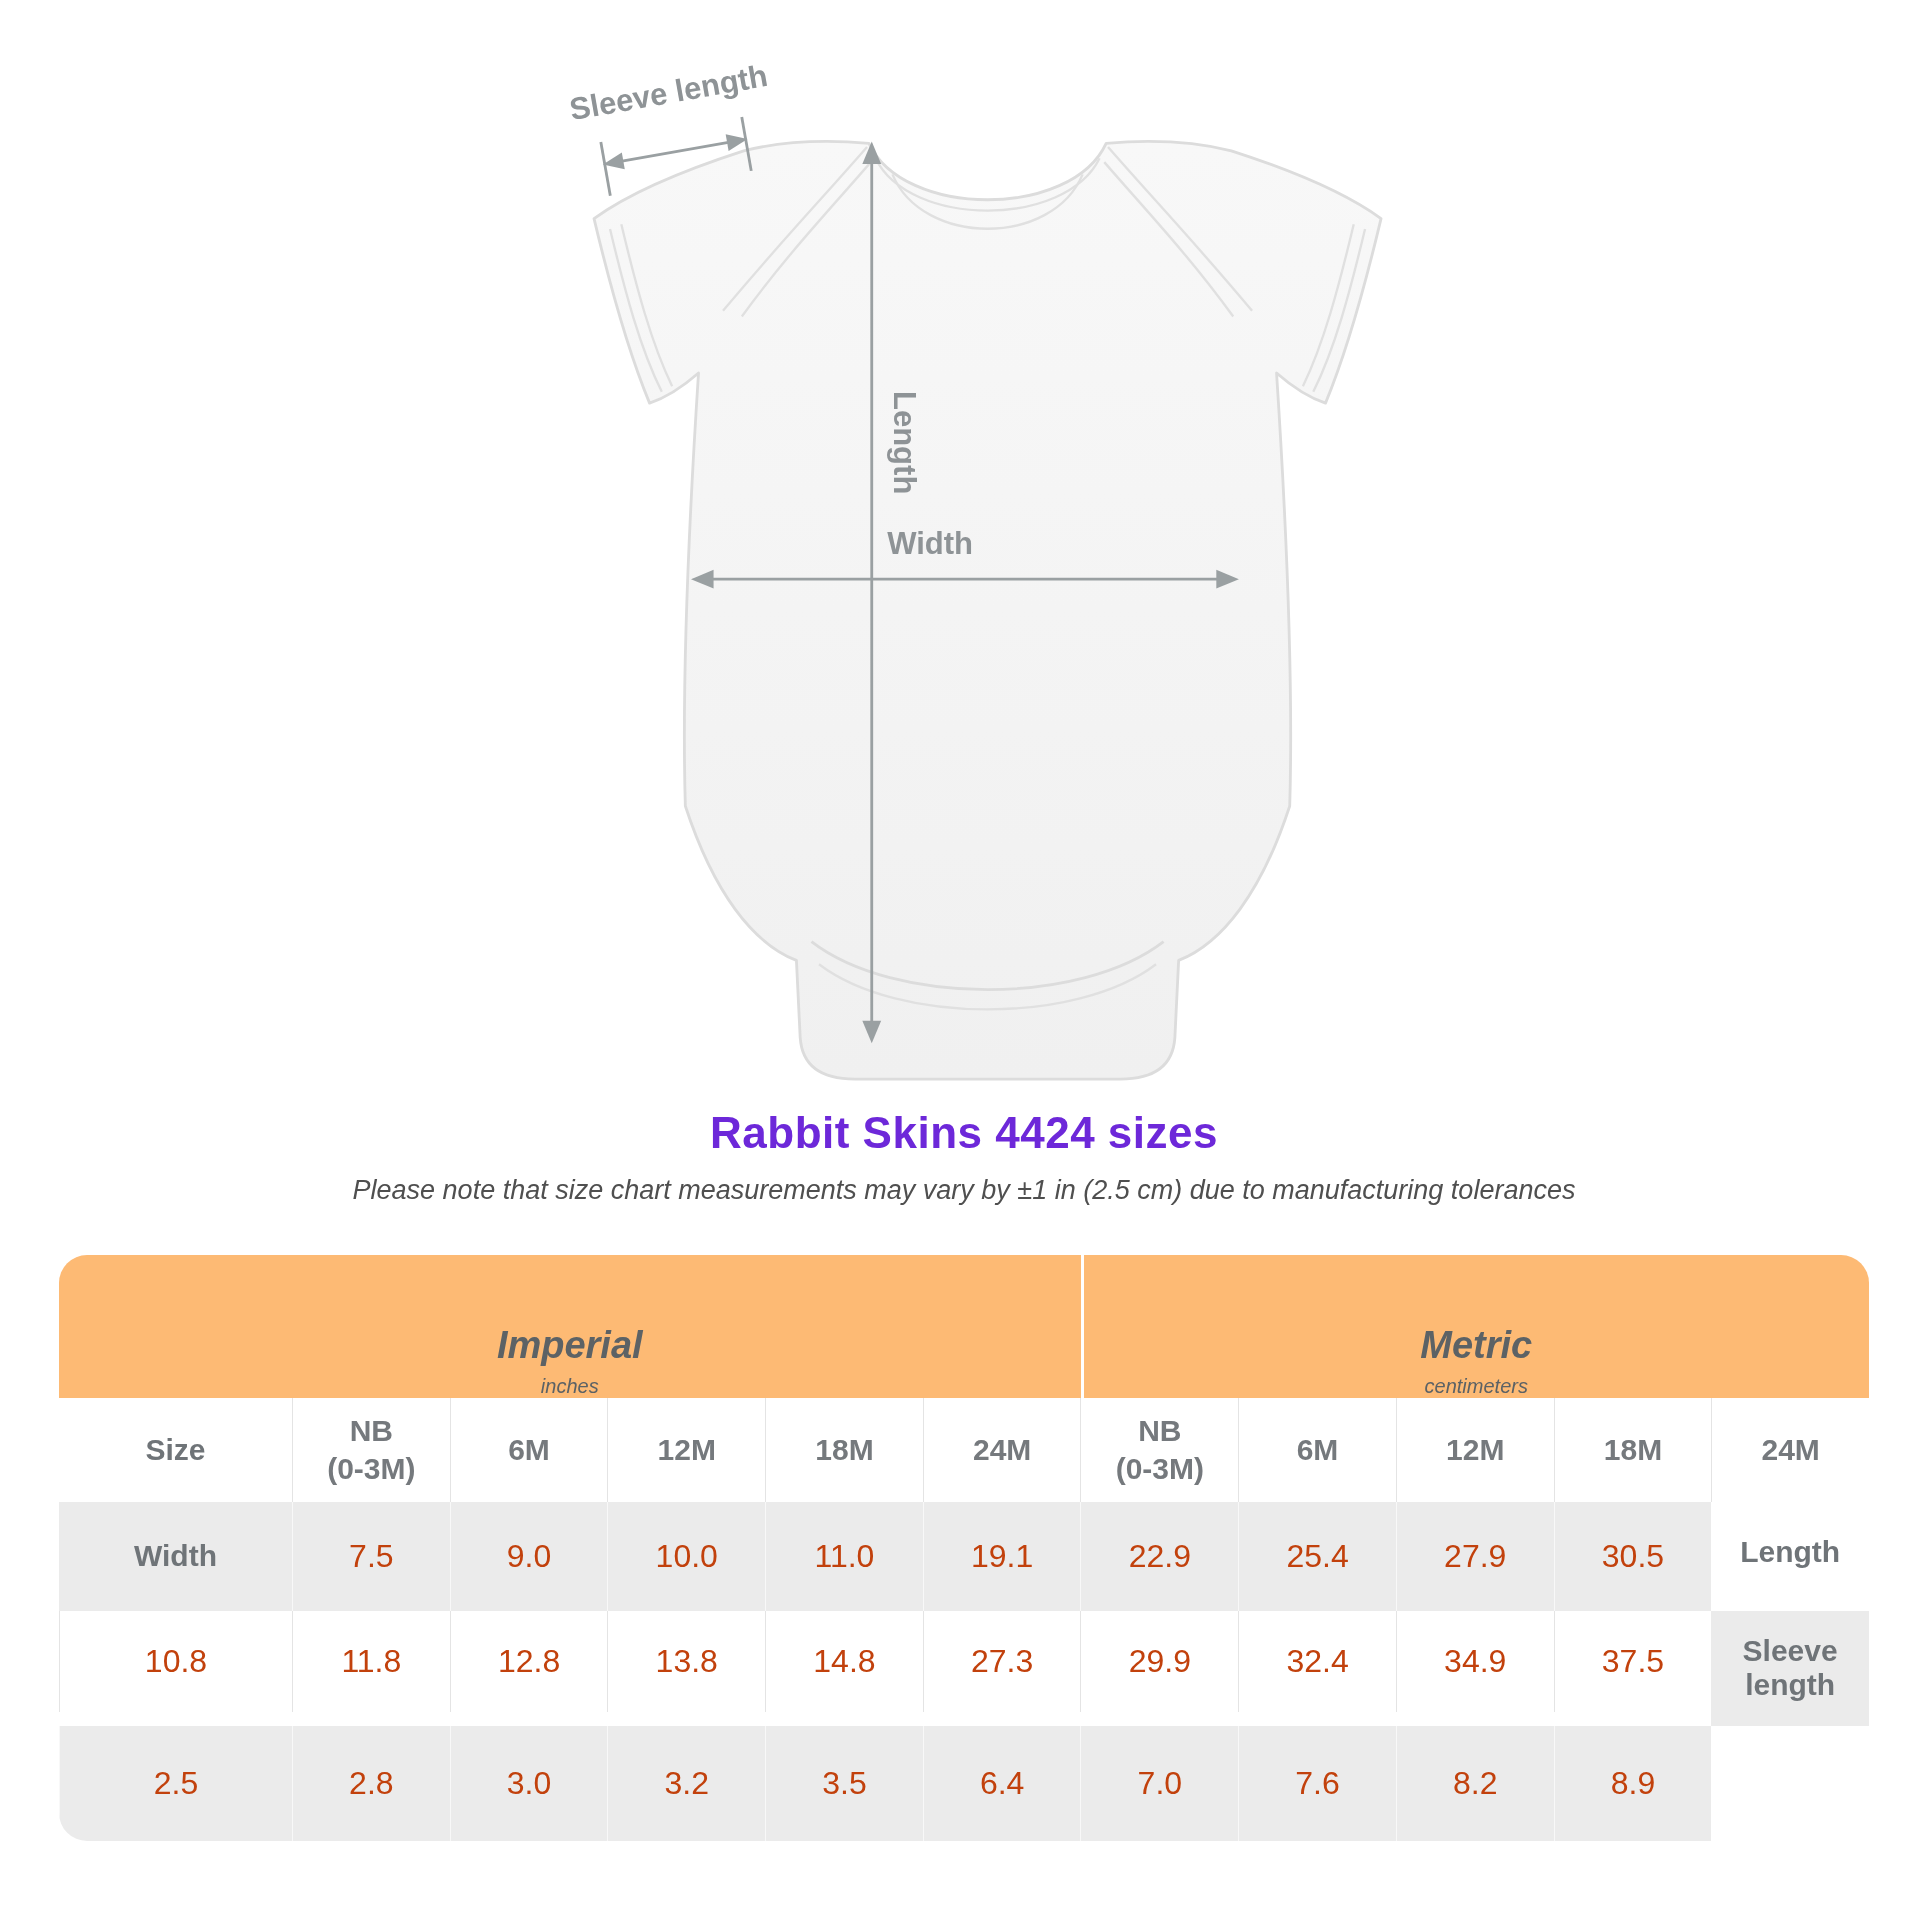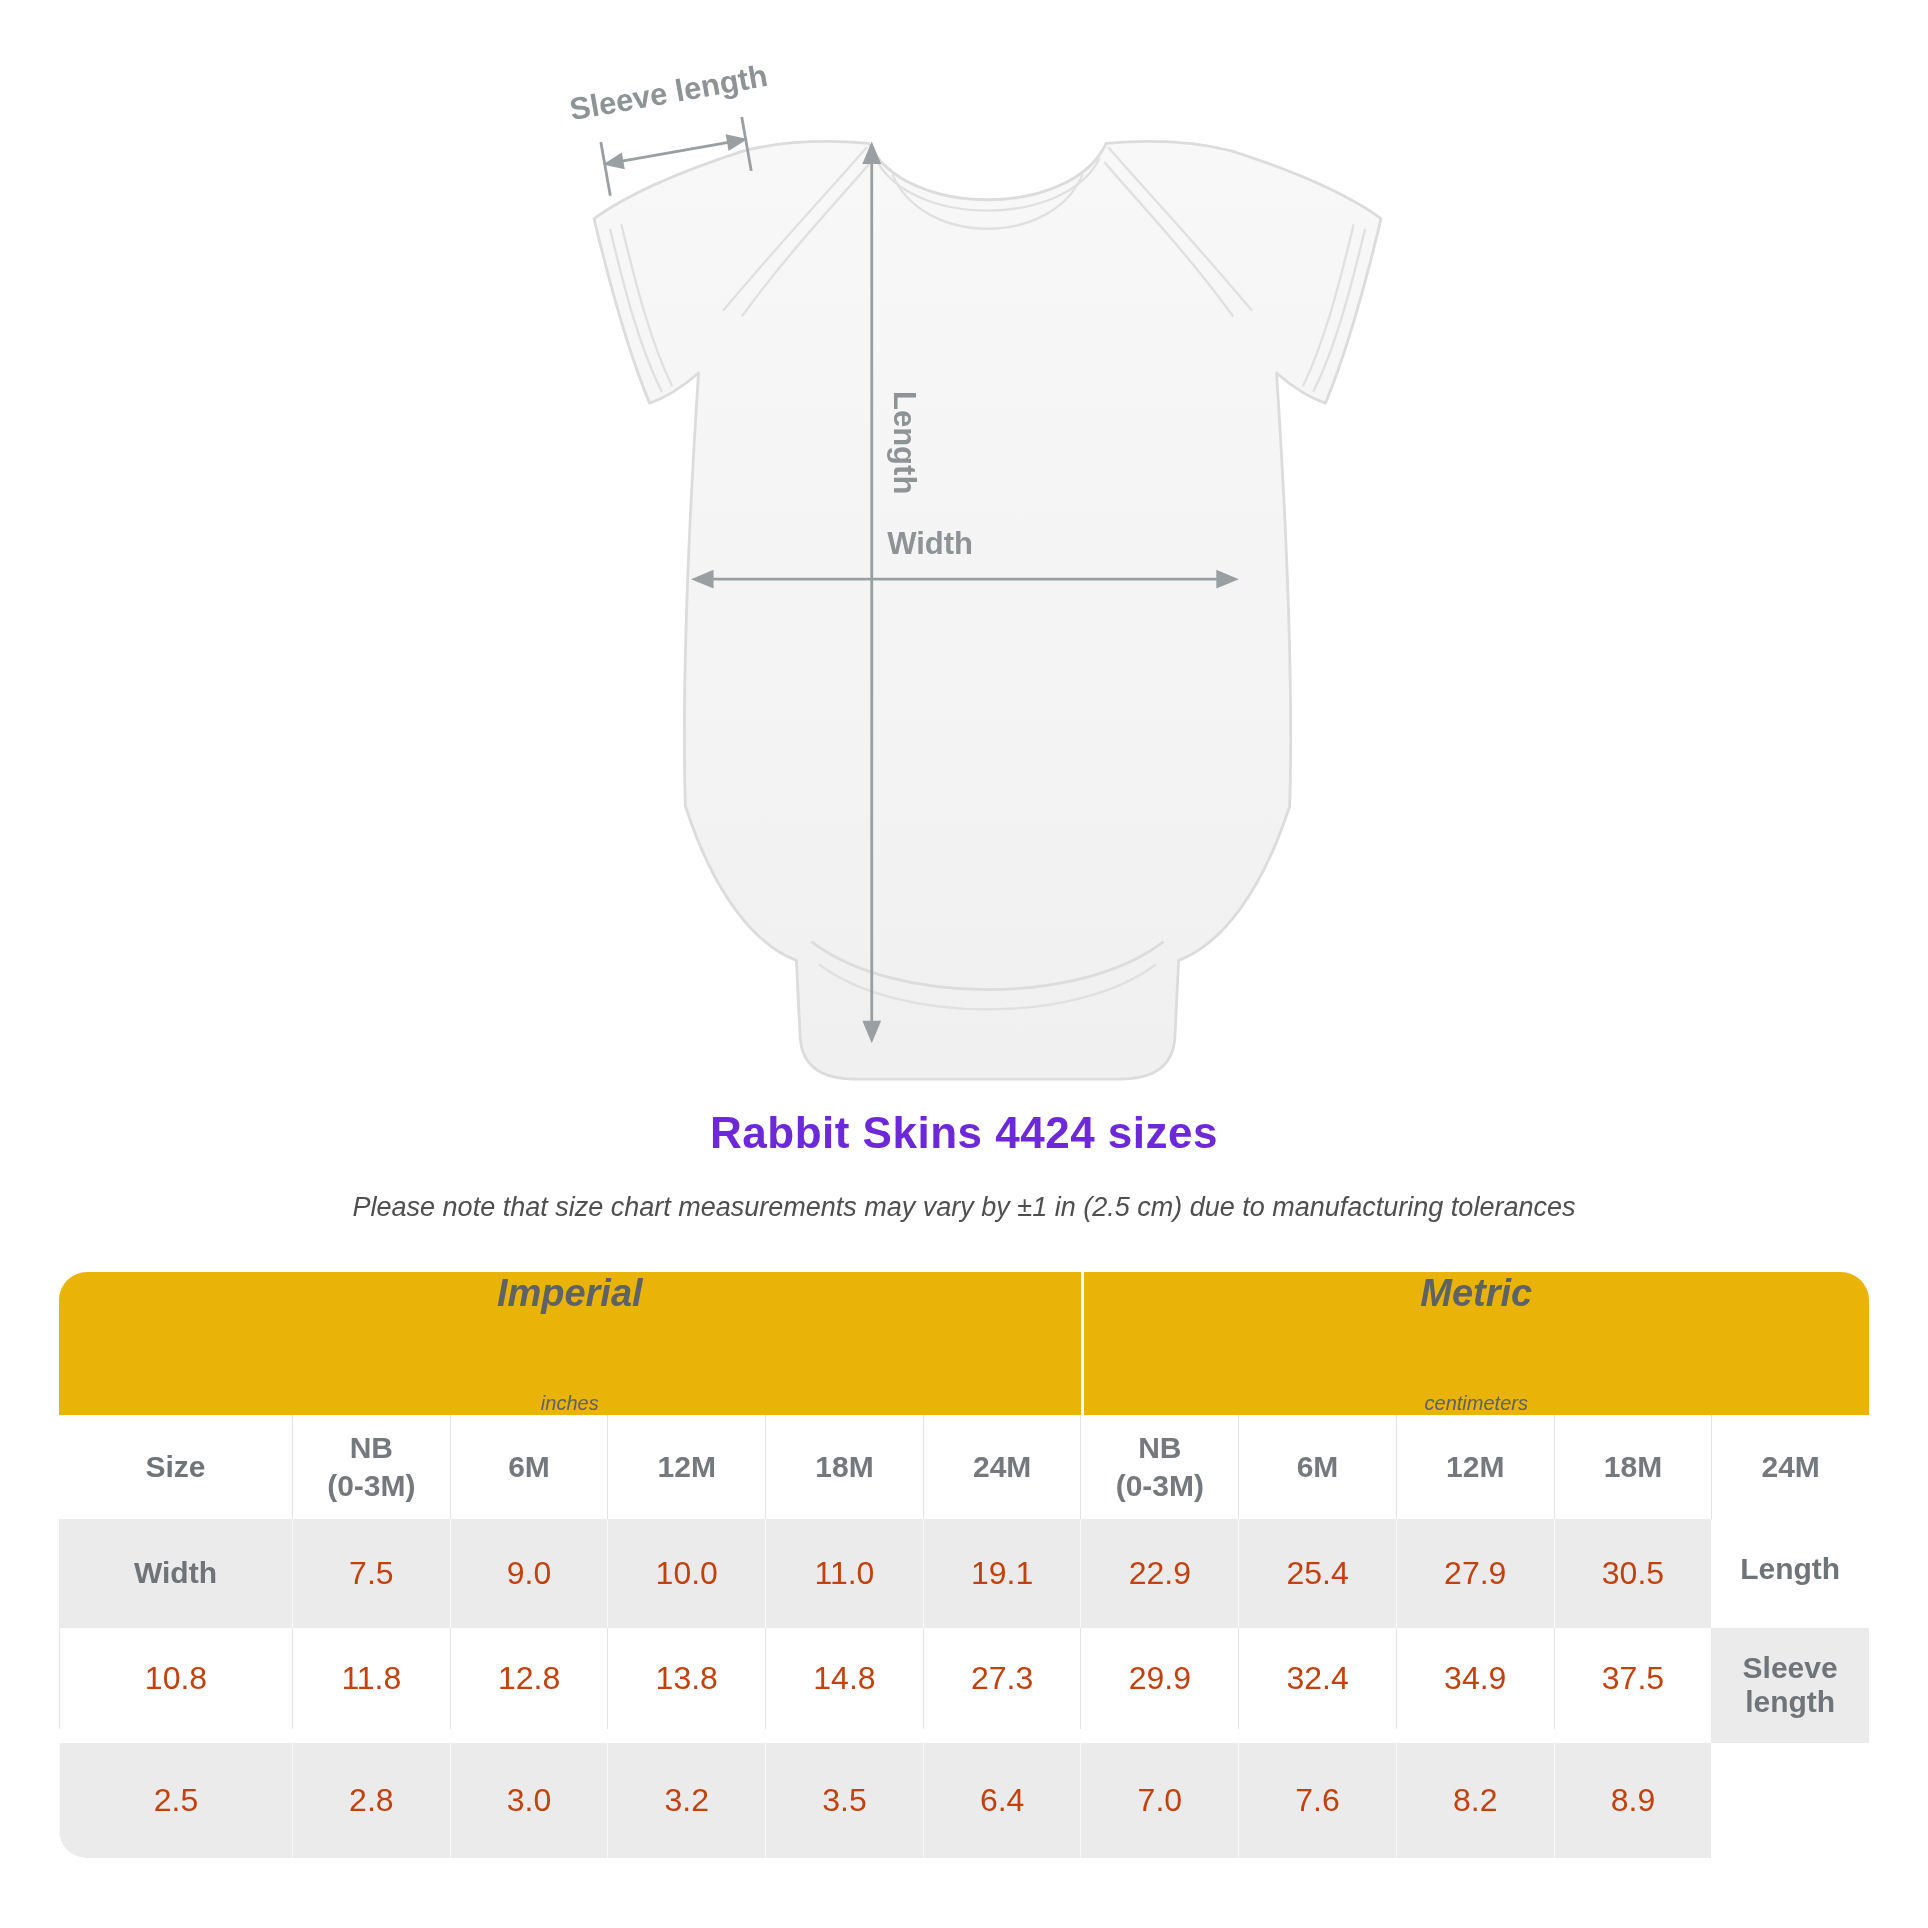--- a/index.html
+++ b/index.html
@@ -16,33 +16,33 @@
   .ann-text{fill:#8e9396;font-weight:bold;font-size:33px;}
   .ann-line{stroke:#9aa0a2;stroke-width:3;fill:none;}
   .ann-head{fill:#9aa0a2;stroke:none;}
 
   
   .page-title{
     margin:24.5px 0 0 0;text-align:center;
     font-size:44px;font-weight:bold;color:#6d28d9;letter-spacing:0.5px;
   }
   .page-subtitle{
-    margin:34px 38px 0 38px;text-align:center;
+    margin:17px 38px 0 38px;text-align:center;
     font-size:27px;font-style:italic;color:#4f4f4f;
   }
 
   
   .size-table{
     width:1810px;margin:49px auto 0 auto;
     border-radius:28px;overflow:hidden;
   }
   .band,.grid{display:grid;grid-template-columns:233px repeat(10,1fr);}
   .band-cell{
-    background:#eab308;height:143px;
-    display:flex;flex-direction:column;align-items:center;justify-content:space-between;
+    background:#fdba74;height:143px;
+    display:flex;flex-direction:column;align-items:center;justify-content:flex-end;
   }
   .band-left{grid-column:1/7;}
   .band-right{grid-column:7/12;border-left:3.8px solid #ffffff;}
   .unit-title{font-size:38px;font-weight:bold;font-style:italic;color:#5c6265;}
   .unit-sub{font-size:20px;font-style:italic;color:#5c6265;margin-top:7.5px;}
 
   .cell{
     display:flex;align-items:center;justify-content:center;
     text-align:center;background:#ffffff;
   }

